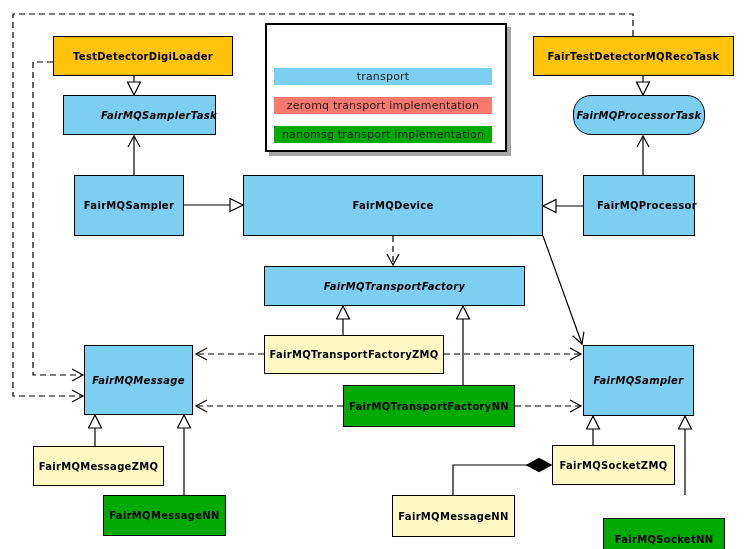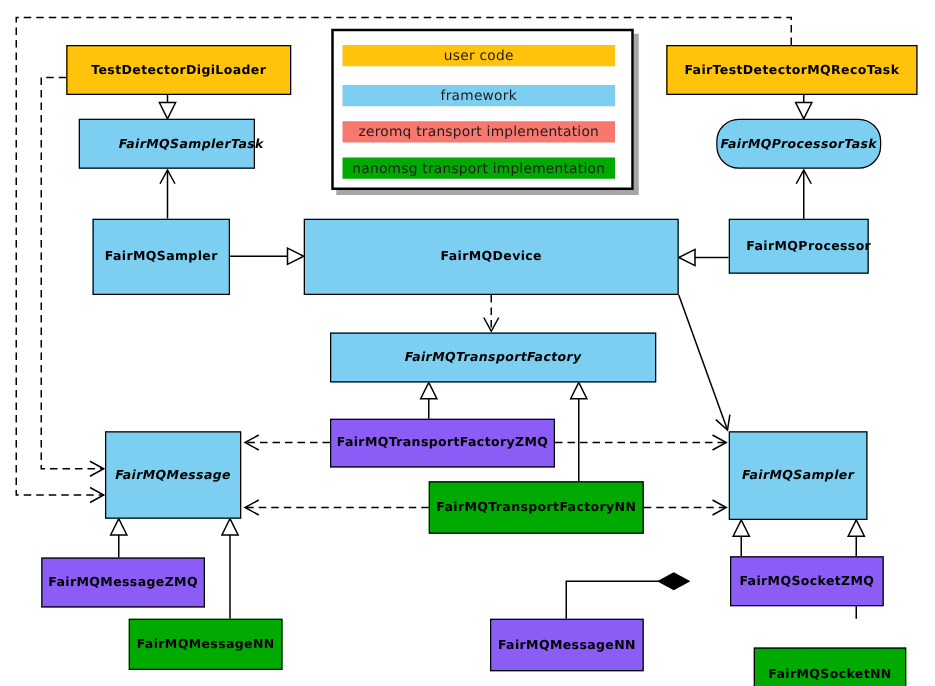--- a/index.html
+++ b/index.html
@@ -9,21 +9,21 @@
   }
   .edges{position:absolute;left:0;top:0;width:748px;height:549px;}
   .node{
     position:absolute;box-sizing:border-box;border:1px solid #000;
     display:flex;align-items:center;justify-content:center;text-align:left;
     font-weight:bold;font-size:10px;letter-spacing:.3px;color:#000;line-height:1.1;
   }
   .abstract{font-style:italic;}
   .user{background:#FFC30B;}
   .fw{background:#7DCFF2;}
-  .zmq{background:#8b5cf6;}
+  .zmq{background:#fef9c3;}
   .nn{background:#00AA00;}
   .legend{
     position:absolute;left:265px;top:23px;width:242px;height:129px;
     background:#fff;border:2px solid #000;box-sizing:border-box;
     box-shadow:4px 4px 0 #a6a6a6;
   }
   .legend-bar{
     position:absolute;left:7px;width:218px;height:17px;
     display:flex;align-items:center;justify-content:center;
     font-size:11px;color:#1c1c1c;letter-spacing:.2px;
@@ -71,53 +71,52 @@
     <path d="M444,354 L581,354" stroke-dasharray="6 4" marker-end="url(#vee)"></path>
     <path d="M343,406 L196,406" stroke-dasharray="6 4" marker-end="url(#vee)"></path>
     <path d="M515,406 L581,406" stroke-dasharray="6 4" marker-end="url(#vee)"></path>
     <path d="M53,62 L33,62 L33,375 L83,375" stroke-dasharray="6 4" marker-end="url(#vee)"></path>
     <path d="M633,36 L633,14 L13,14 L13,396 L83,396" stroke-dasharray="6 4" marker-end="url(#vee)"></path>
 
     <path d="M453,495 L453,465 L551,465" marker-end="url(#dia)"></path>
   </svg>
 
   <div class="legend">
-    <div class="legend-bar lb0">user code</div>
-    <div class="legend-bar lb1">framework</div>
+    <div class="legend-bar lb1">transport</div>
     <div class="legend-bar lb2">zeromq transport implementation</div>
     <div class="legend-bar lb3">nanomsg transport implementation</div>
   </div>
 
   <div class="node user" style="left:53px;top:36px;width:180px;height:40px;">TestDetectorDigiLoader</div>
 
   <div class="node user" style="left:533px;top:36px;width:201px;height:40px;">FairTestDetectorMQRecoTask</div>
 
-  <div class="node fw abstract" style="left:63px;top:95px;width:141px;height:40px;padding-left:39px;">FairMQSamplerTask</div>
+  <div class="node fw abstract" style="left:63px;top:95px;width:153px;height:40px;padding-left:39px;">FairMQSamplerTask</div>
 
   <div class="node fw abstract" style="left:573px;top:95px;width:132px;height:40px;border-radius:18px;">FairMQProcessorTask</div>
 
   <div class="node fw" style="left:74px;top:175px;width:110px;height:61px;">FairMQSampler</div>
 
   <div class="node fw" style="left:243px;top:175px;width:300px;height:61px;">FairMQDevice</div>
 
-  <div class="node fw" style="left:583px;top:175px;width:112px;height:44px;padding-left:16px;">FairMQProcessor</div>
+  <div class="node fw" style="left:583px;top:175px;width:112px;height:61px;padding-left:16px;">FairMQProcessor</div>
 
   <div class="node fw abstract" style="left:264px;top:266px;width:261px;height:40px;">FairMQTransportFactory</div>
 
   <div class="node zmq" style="left:264px;top:335px;width:180px;height:39px;">FairMQTransportFactoryZMQ</div>
 
   <div class="node fw abstract" style="left:84px;top:345px;width:109px;height:70px;">FairMQMessage</div>
 
   <div class="node nn" style="left:343px;top:385px;width:172px;height:42px;">FairMQTransportFactoryNN</div>
 
   <div class="node fw abstract" style="left:583px;top:345px;width:111px;height:71px;">FairMQSampler</div>
 
   <div class="node nn" style="left:103px;top:495px;width:123px;height:41px;">FairMQMessageNN</div>
 
   <div class="node zmq" style="left:33px;top:446px;width:131px;height:40px;">FairMQMessageZMQ</div>
 
-  <div class="node zmq" style="left:552px;top:445px;width:123px;height:40px;margin-left:32px;">FairMQSocketZMQ</div>
+  <div class="node zmq" style="left:552px;top:445px;width:123px;height:40px;">FairMQSocketZMQ</div>
 
   <div class="node nn" style="left:603px;top:518px;width:122px;height:42px;">FairMQSocketNN</div>
 
   <div class="node zmq" style="left:392px;top:495px;width:123px;height:42px;">FairMQMessageNN</div>
 
 </div>
 
 </body></html>

